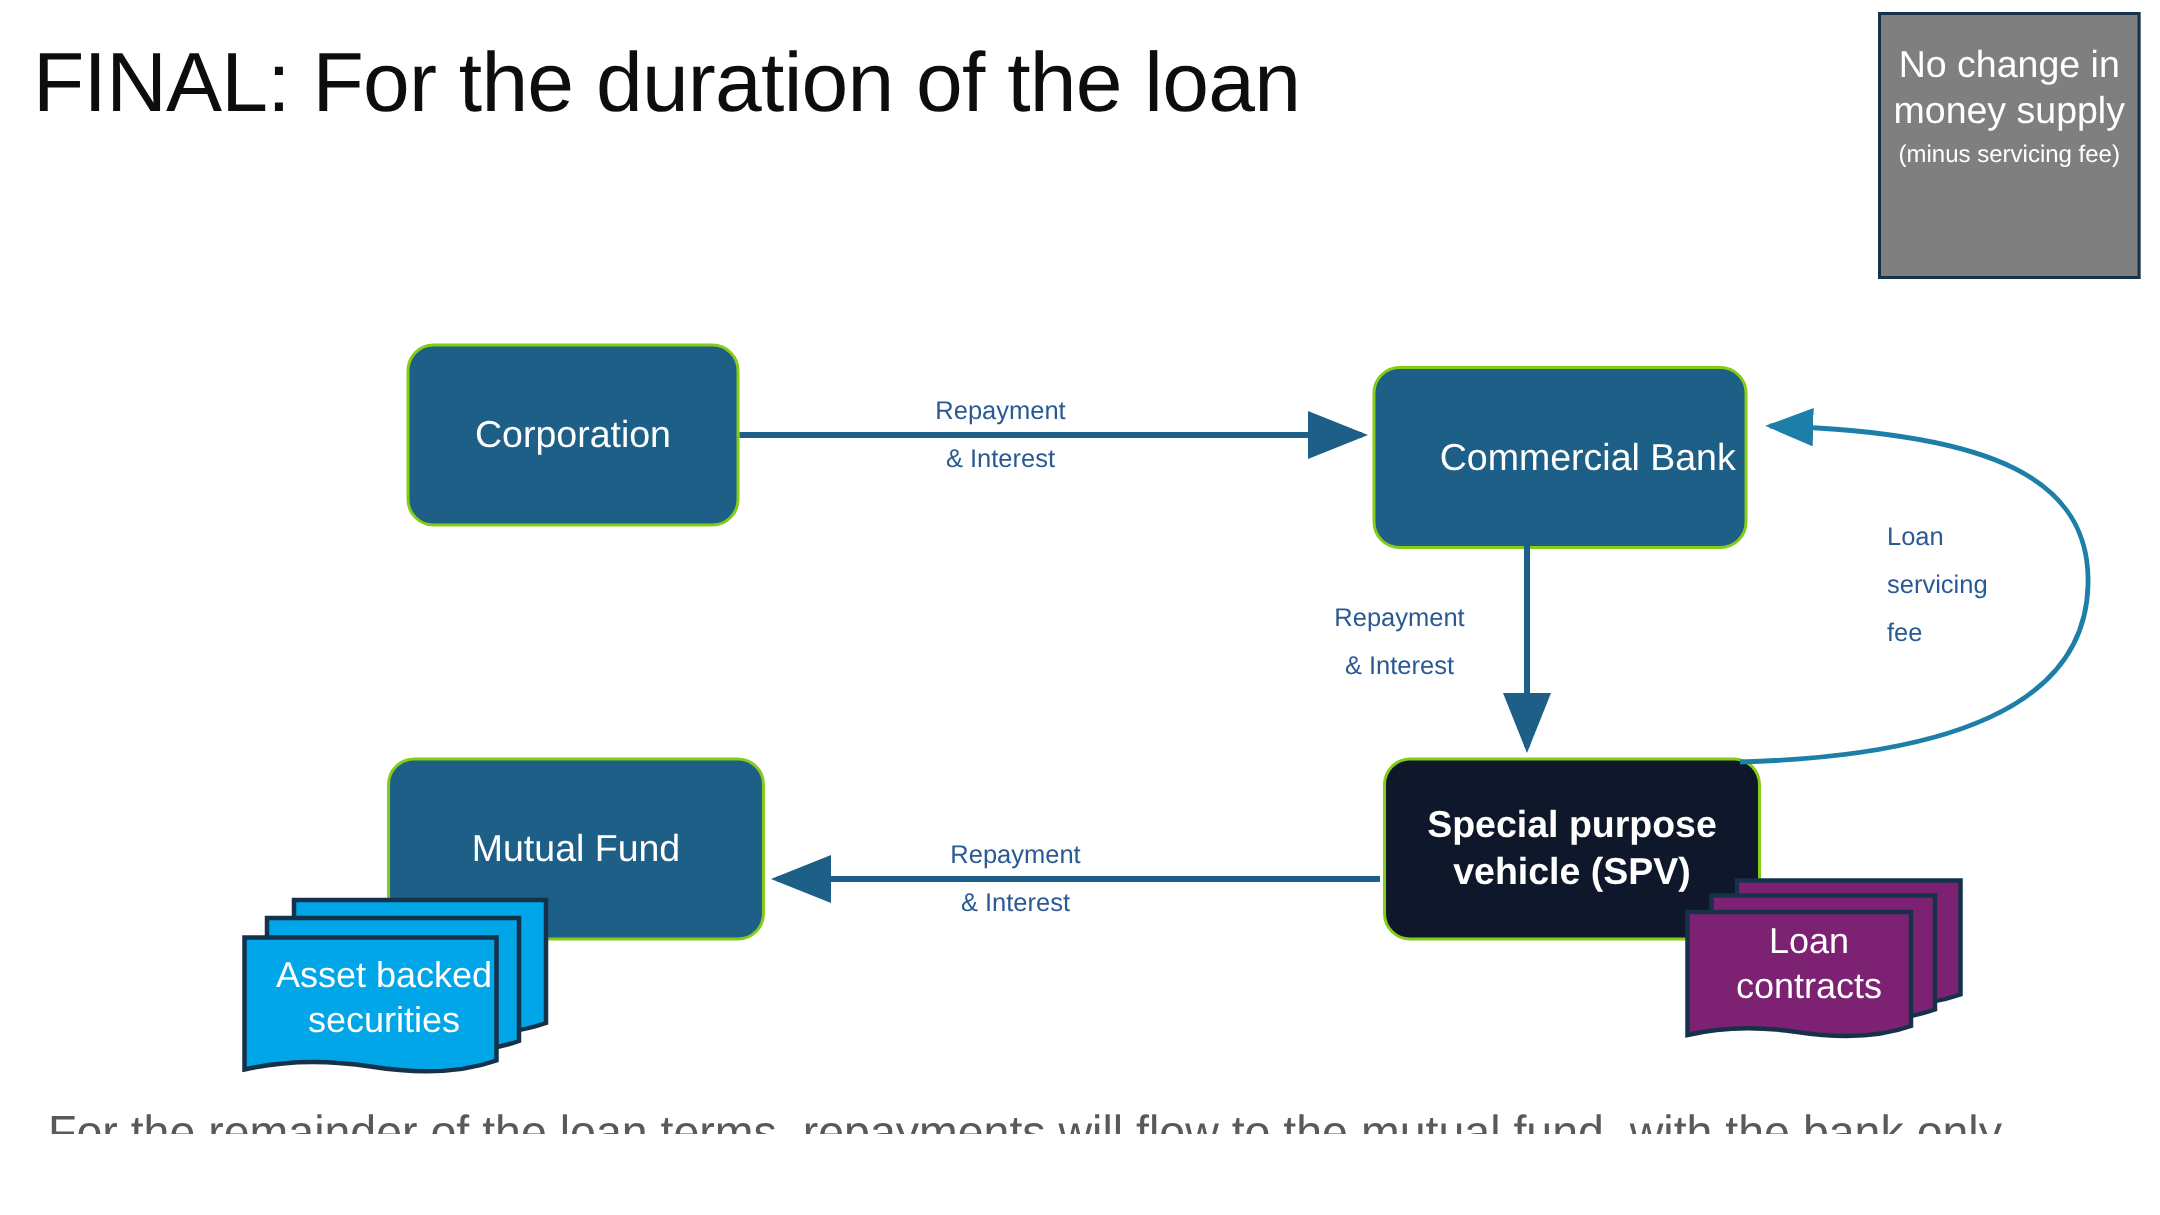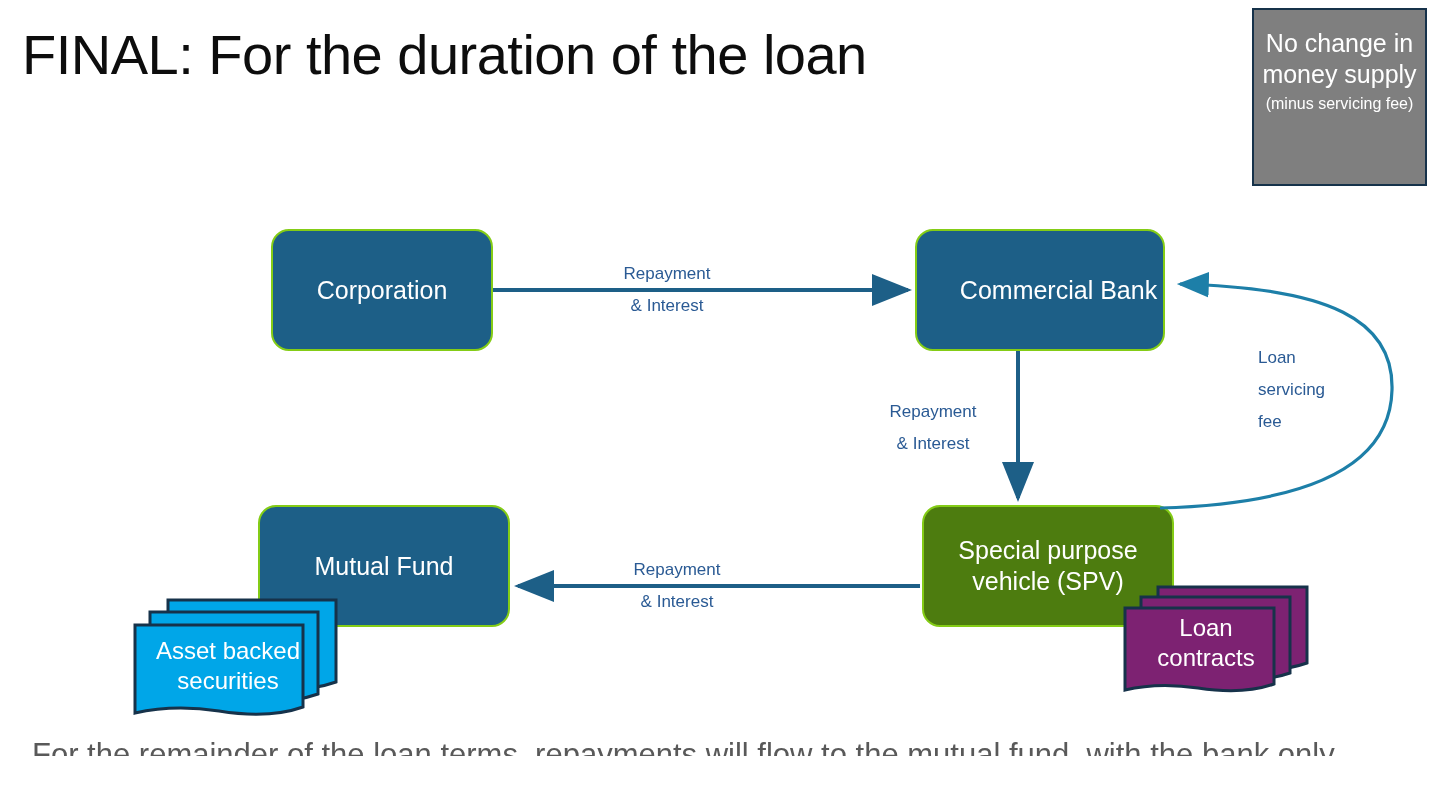--- a/index.html
+++ b/index.html
@@ -65,24 +65,24 @@
     border: 2px solid #84cc16;
     color: #ffffff;
     display: flex;
     align-items: center;
     justify-content: center;
     text-align: center;
     font-size: 25px;
     line-height: 31px;
   }
   .node-blue { background: #1d5f87; }
-  .node-green { background: #4d7c0f; }
+  .node-green { background: #0f172a; font-weight: bold; }
 
   #node-corp      { left: 271px; top: 229px; width: 222px; height: 122px; }
-  #node-bank      { left: 915px; top: 229px; width: 250px; height: 122px; padding-left: 37px; }
+  #node-bank      { left: 915px; top: 244px; width: 250px; height: 122px; padding-left: 37px; }
   #node-spv       { left: 922px; top: 505px; width: 252px; height: 122px; }
   #node-mutual    { left: 258px; top: 505px; width: 252px; height: 122px; z-index: 3; }
 
   
   .arrow-label {
     position: absolute;
     color: #2a5a94;
     font-size: 17px;
     line-height: 32px;
     text-align: center;
@@ -113,21 +113,21 @@
   }
   .docstack svg { display: block; overflow: visible; }
   .docstack .doclabel {
     position: absolute;
     color: #ffffff;
     font-size: 24px;
     line-height: 30px;
     text-align: center;
     white-space: pre-line;
   }
-  #stack-abs  { left: 132px; top: 598px; }
+  #stack-abs  { left: 160px; top: 598px; }
   #stack-abs .doclabel  { left: 8px; top: 38px; width: 176px; }
   #stack-loans { left: 1122px; top: 585px; }
   #stack-loans .doclabel { left: 8px; top: 28px; width: 152px; }
 
   
   .caption {
     position: absolute;
     left: 32px;
     top: 740px;
     width: 1380px;

